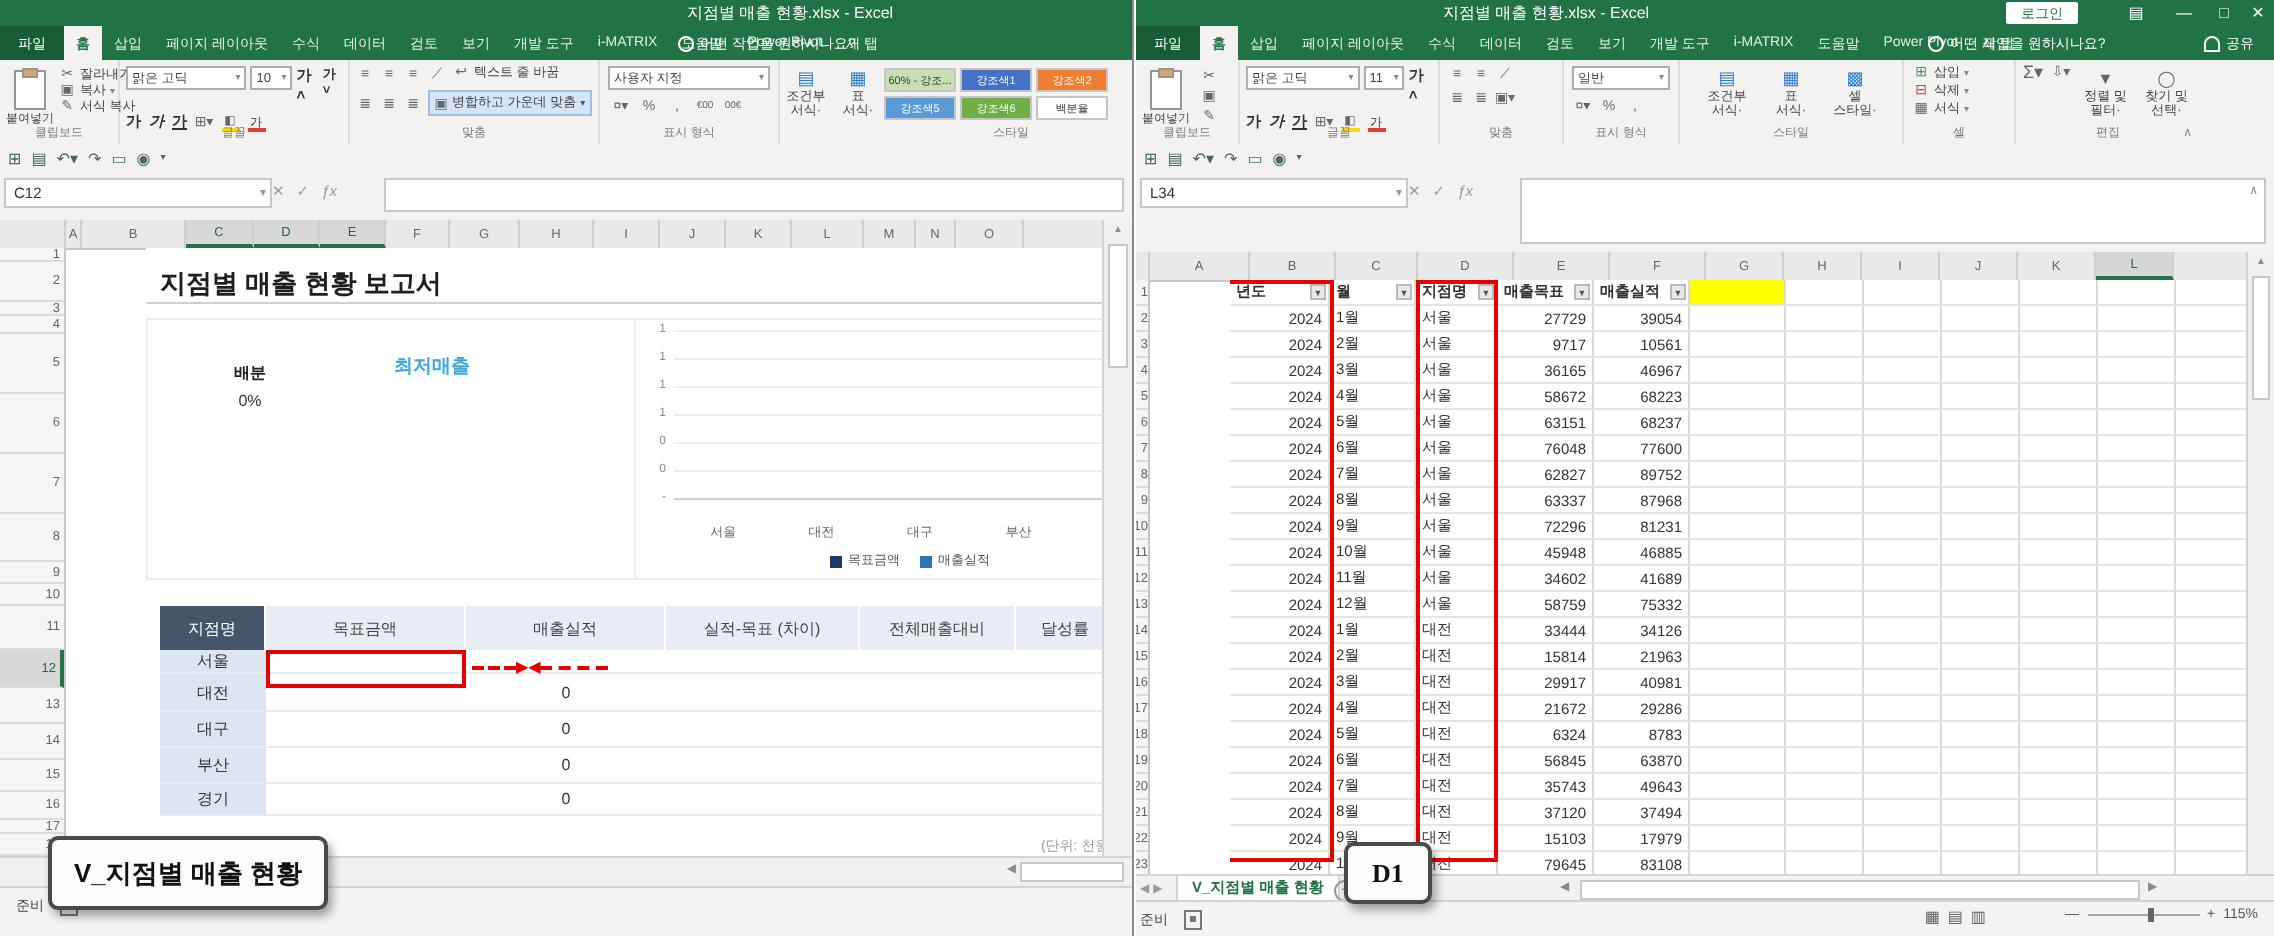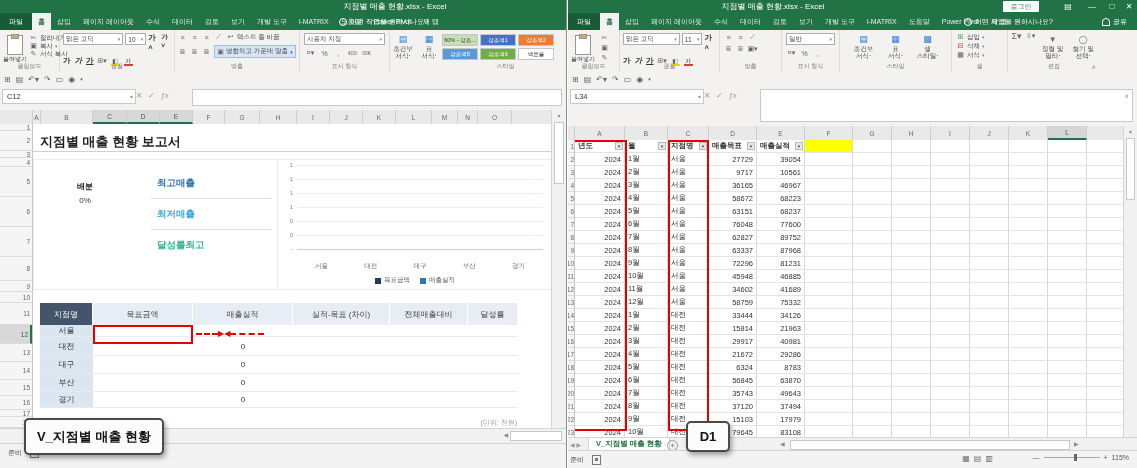--- a/index.html
+++ b/index.html
@@ -102,21 +102,21 @@
   #lw .rowhdr .r:nth-child(3){height:7px}#lw .rowhdr .r:nth-child(4){height:9px}
   #lw .rowhdr .r:nth-child(5){height:30px}#lw .rowhdr .r:nth-child(6){height:30px}
   #lw .rowhdr .r:nth-child(7){height:30px}#lw .rowhdr .r:nth-child(8){height:24px}
   #lw .rowhdr .r:nth-child(9){height:11px}#lw .rowhdr .r:nth-child(10){height:11px}
   #lw .rowhdr .r:nth-child(11){height:22px}#lw .rowhdr .r:nth-child(12){height:19px;background:#d8d8d8;border-right:2px solid #217346;color:#1e6b43;}
   #lw .rowhdr .r:nth-child(13){height:18px}#lw .rowhdr .r:nth-child(14){height:18px}
   #lw .rowhdr .r:nth-child(15){height:16px}#lw .rowhdr .r:nth-child(16){height:14px}
   #lw .rowhdr .r:nth-child(17){height:7px}#lw .rowhdr .r:nth-child(18){height:11px}
   #rw .rowhdr .r{height:13px;padding-right:0;}
 
-  .cells{position:absolute;background:#fff;overflow:hidden;}
+  .cells{position:absolute;background:#fff;overflow:hidden;margin-left:40px;}
   #lw .cells{top:124px;left:33px;right:14px;height:304px;}
   #rw .cells{top:140px;left:7px;right:13px;height:297px;}
 
   
   .rep-title{position:absolute;left:7px;top:9px;font-size:13px;font-weight:bold;color:#1f1f1f;white-space:nowrap;}
   .rep-underline{position:absolute;left:0;top:27px;width:520px;border-bottom:1px solid #d0d0d0;}
   .dash-card{position:absolute;left:0;top:35px;width:520px;height:131px;border:1px solid #ececec;box-sizing:border-box;}
   .dash-div{position:absolute;left:244px;top:35px;height:131px;border-left:1px solid #ececec;}
   .gauge{position:absolute;left:20px;top:57px;width:64px;text-align:center;}
   .gauge .gl{font-size:8px;font-weight:bold;color:#222;}
@@ -157,21 +157,21 @@
   .annot{position:absolute;left:163px;top:198px;width:336px;height:24px;display:flex;align-items:center;z-index:7;color:#e60000;}
   .annot .dash{border-top:2px dashed #e60000;height:0;flex:none;}
   .annot .d1{width:22px}.annot .d2{width:34px}
   .annot .ah{font-size:8px;flex:none;line-height:0;}
   .annot .atext{flex:1;text-align:center;font-size:11.5px;font-weight:bold;white-space:nowrap;}
 
   .callout{position:absolute;background:#fcfcfc;border:2px solid #4a4a4a;border-radius:5px;
            box-shadow:2px 3px 5px rgba(0,0,0,.35);display:flex;align-items:center;justify-content:center;
            font-weight:bold;color:#111;z-index:20;}
   #lw .callout{left:24px;top:418px;width:136px;height:33px;font-size:13px;}
-  #rw .callout{left:118px;top:421px;width:40px;height:27px;font-size:13px;}
+  #rw .callout{left:104px;top:421px;width:40px;height:27px;font-size:13px;font-family:Liberation Serif, serif;}
 
   .vscroll{position:absolute;background:#f1f1f1;border-left:1px solid #d4d4d4;}
   #lw .vscroll{top:110px;right:0;width:14px;height:318px;}
   #rw .vscroll{top:126px;right:0;width:13px;height:311px;}
   .vscroll .arr{height:11px;text-align:center;font-size:5px;color:#8a8a8a;line-height:11px;}
   .vscroll .thumb{margin:1px 2px;height:60px;background:#fff;border:1px solid #c8c8c8;}
 
   .hband{position:absolute;left:0;right:0;background:#f1f1f1;border-top:1px solid #d4d4d4;}
   #lw .hband{top:428px;height:15px;}
   #rw .hband{top:437px;height:13px;}
@@ -423,23 +423,21 @@
     <div class="dash-card"></div>
     <div class="dash-div"></div>
 
     <div class="gauge">
       <div class="gl">배분</div>
       <div class="gv">0%</div>
     </div>
 
     <div class="kpis">
 
-    <div class="kpi" style="color: rgb(46, 117, 182);">최고매출</div>
         <div class="kpi" style="color: rgb(63, 169, 220);">최저매출</div>
-        <div class="kpi" style="color: rgb(45, 185, 140);">달성률최고</div>
       </div>
 
     <div class="chart">
       <div class="ytick" style="top:0px">1</div>
       <div class="ytick" style="top:14px">1</div>
       <div class="ytick" style="top:28px">1</div>
       <div class="ytick" style="top:42px">1</div>
       <div class="ytick" style="top:56px">0</div>
       <div class="ytick" style="top:70px">0</div>
       <div class="ytick" style="top:84px">-</div>

